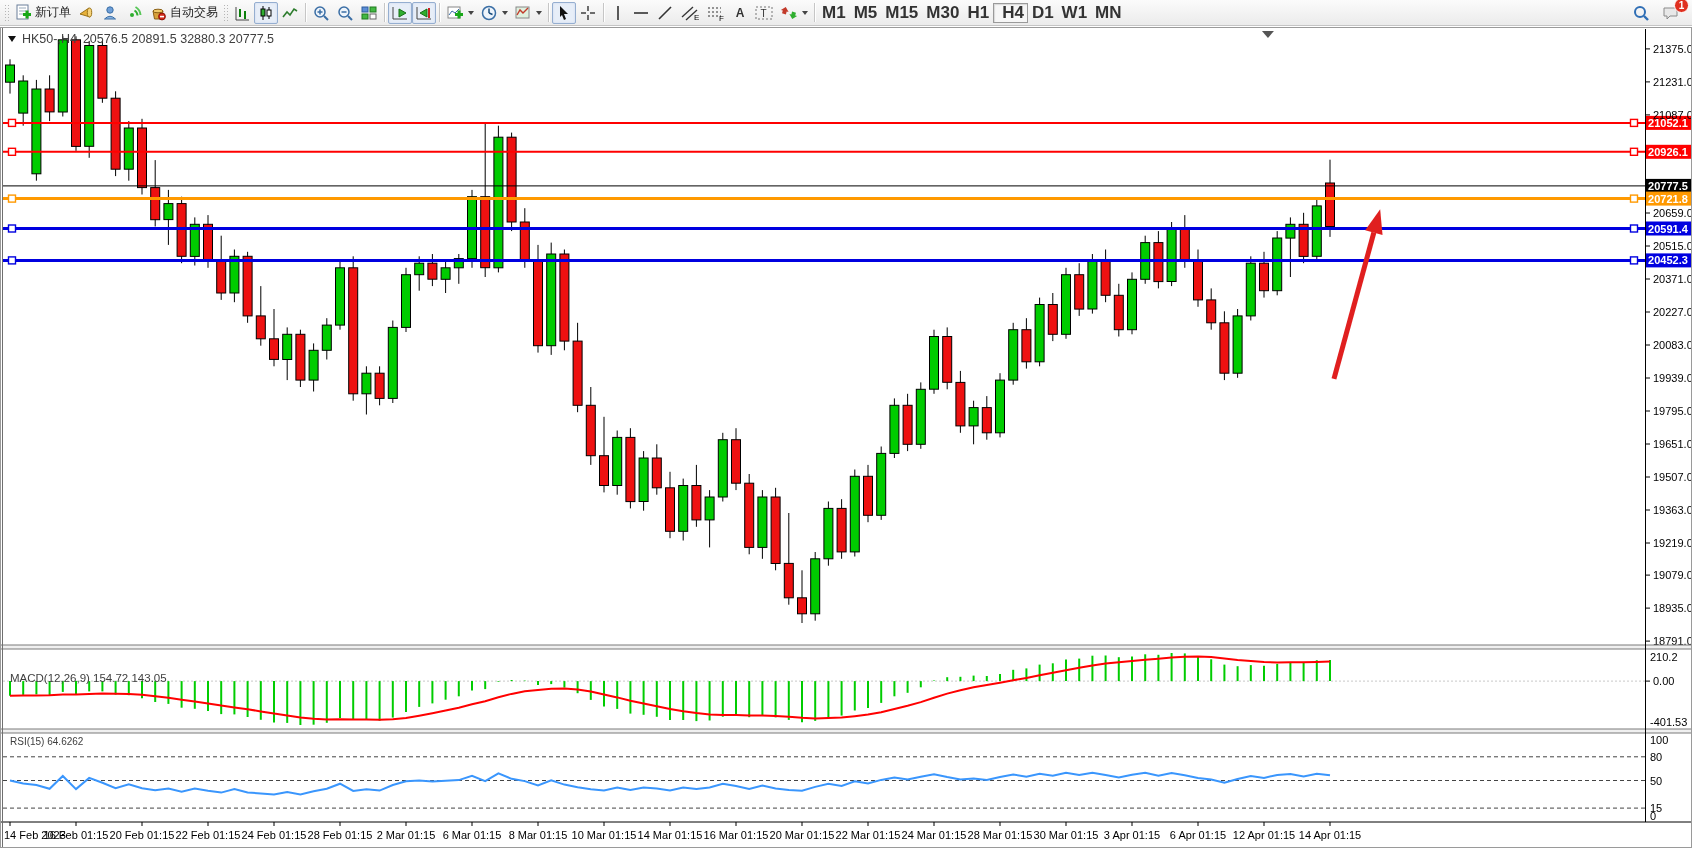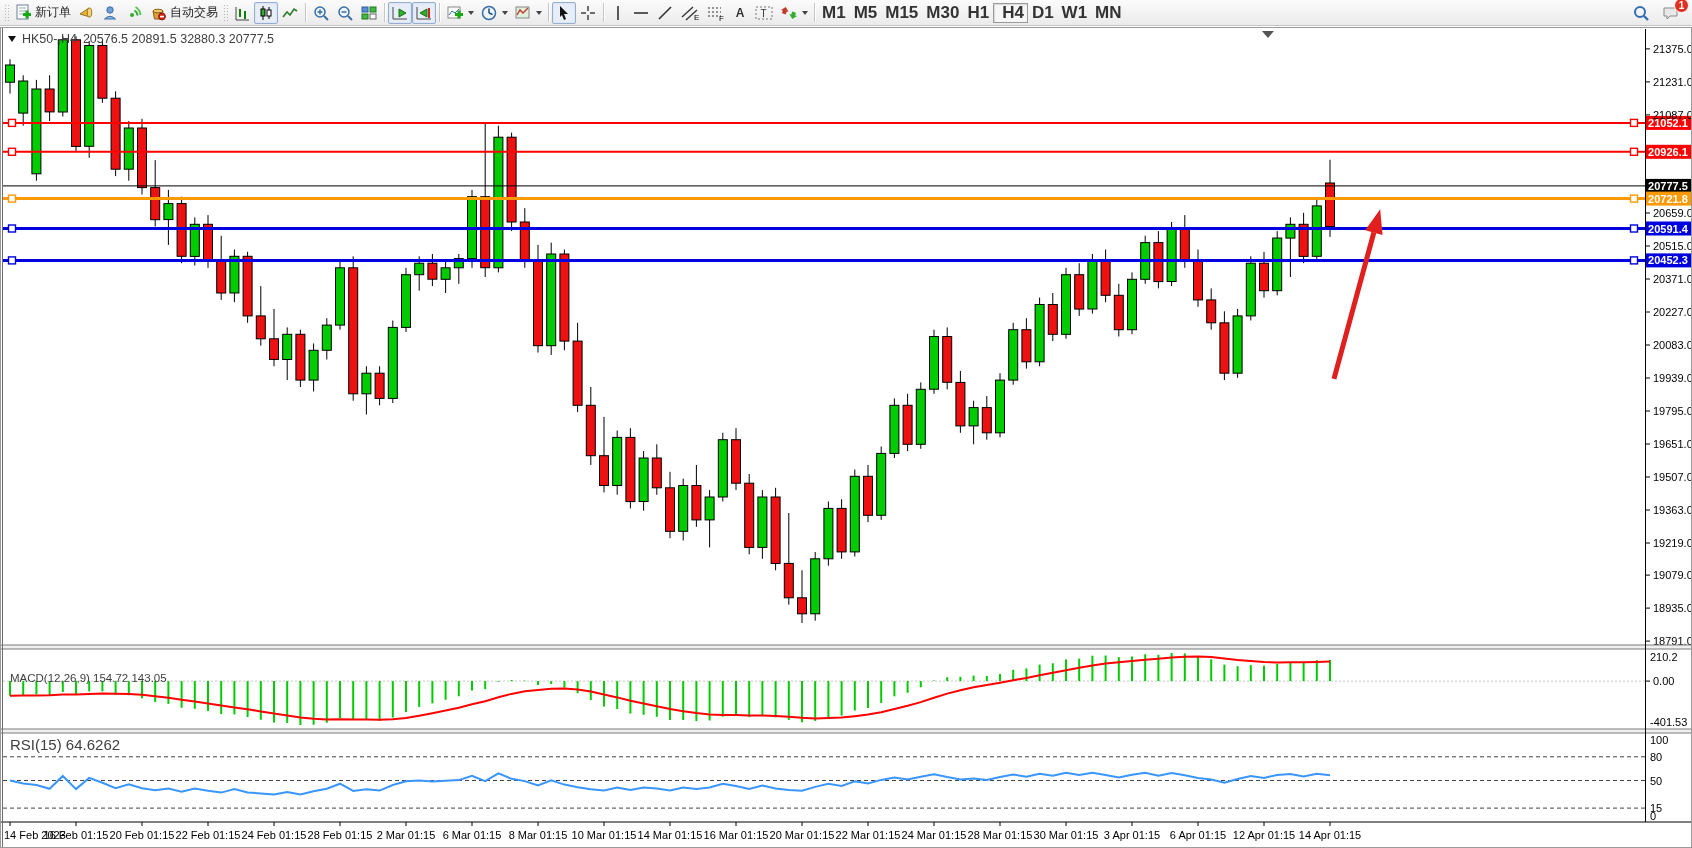--- a/index.html
+++ b/index.html
@@ -21,21 +21,21 @@
   #tb-right{margin-left:auto;display:flex;align-items:center;margin-right:8px;gap:6px;}
   .badge{position:absolute;right:-6px;top:-5px;background:#e03020;color:#fff;font-size:10px;font-weight:bold;
          border-radius:8px;min-width:13px;height:13px;display:flex;align-items:center;justify-content:center;border:1px solid #fff;}
   
   #chartwin{position:absolute;left:0;top:27px;width:1692px;height:821px;background:#fff;}
   #chart-svg{position:absolute;left:0;top:0;}
   .overlay{position:absolute;color:#404040;font-size:12px;white-space:nowrap;pointer-events:none;}
   #ohlc-title{left:8px;top:5px;display:flex;align-items:center;gap:6px;font-size:12.5px;}
   #ohlc-title .tri{width:0;height:0;border-left:4px solid transparent;border-right:4px solid transparent;border-top:6px solid #111;}
   #macd-label{left:10px;top:625px;font-size:11.5px;margin-top:20px;}
-  #rsi-label{left:10px;top:709px;font-size:15px;}
+  #rsi-label{left:10px;top:709px;font-size:10px;}
 </style>
 </head>
 <body>
 
 <div id="toolbar">
   <span class="grip"></span>
 
   <span class="tb">
     <svg width="18" height="18">
       <rect x="3" y="1" width="11" height="14" fill="#fff" stroke="#6a7f9a"></rect>

